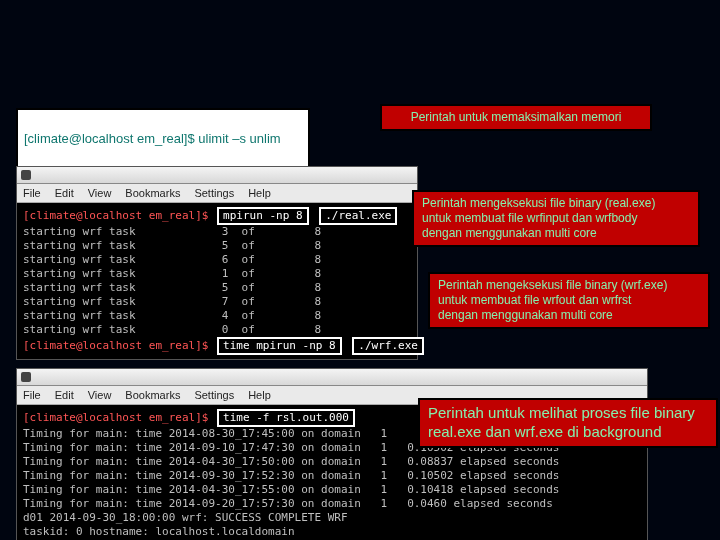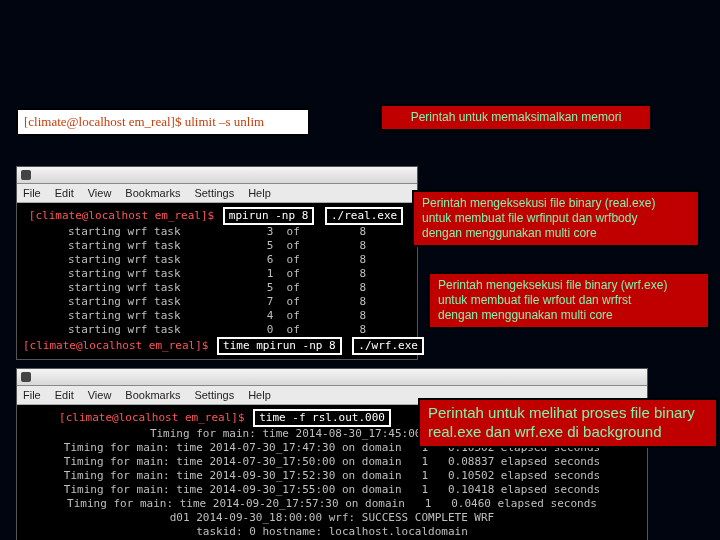--- a/index.html
+++ b/index.html
@@ -18,34 +18,33 @@
     color: #86efac;
     font-size: 12px;
     padding: 4px 8px;
     line-height: 1.25;
   }
   .annot.big { font-size: 15px; }
   .cmdbox {
     position: absolute;
     background: #fff;
     border: 2px solid #000;
-    color: #c2410c;
+    color: #0f766e;
     font-size: 13px;
-    padding: 4px 6px;
-    font-family: Liberation Serif, serif;
+    padding: 21px 6px;
+    font-family: Liberation Sans, sans-serif;
   }
   .term {
     position: absolute;
     background: #000;
     color: #bfbfbf;
     font-family: "DejaVu Sans Mono", monospace;
     font-size: 11px;
     line-height: 14px;
     border: 1px solid #555;
-    text-align: center;
   }
   .term .titlebar {
     background: linear-gradient(#f4f4f4,#d8d8d8);
     height: 16px;
     display: flex;
     align-items: center;
     padding: 0 4px;
     gap: 4px;
     border-bottom: 1px solid #888;
   }
@@ -124,24 +123,24 @@
   <div class="menubar">
     <span>File</span>
     <span>Edit</span>
     <span>View</span>
     <span>Bookmarks</span>
     <span>Settings</span>
     <span>Help</span>
   </div>
   <div class="body"><span class="hlred">[climate@localhost em_real]$ </span><span class="boxcmd">time -f rsl.out.000</span>              <span>0.0485 elapsed sec</span>
 <span>Timing for main: time 2014-08-30_17:45:00 on domain   1</span>
-<span>Timing for main: time 2014-07-30_17:47:30 on domain   1</span>   <span>0.10502 elapsed seconds</span>
-<span>Timing for main: time 2014-07-30_17:50:00 on domain   1</span>   <span>0.08837 elapsed seconds</span>
+<span>Timing for main: time 2014-09-10_17:47:30 on domain   1</span>   <span>0.10502 elapsed seconds</span>
+<span>Timing for main: time 2014-04-30_17:50:00 on domain   1</span>   <span>0.08837 elapsed seconds</span>
 <span>Timing for main: time 2014-09-30_17:52:30 on domain   1</span>   <span>0.10502 elapsed seconds</span>
-<span>Timing for main: time 2014-09-30_17:55:00 on domain   1</span>   <span>0.10418 elapsed seconds</span>
+<span>Timing for main: time 2014-04-30_17:55:00 on domain   1</span>   <span>0.10418 elapsed seconds</span>
 <span>Timing for main: time 2014-09-20_17:57:30 on domain   1</span>   <span>0.0460 elapsed seconds</span>
 <span>d01 2014-09-30_18:00:00 wrf: SUCCESS COMPLETE WRF</span>
 <span>taskid: 0 hostname: localhost.localdomain</span>
 <span>taskid: 0 hostname: localhost.localdomain</span></div>
 </div>
 
 <div class="annot big" style="left:418px; top:398px; width:280px; white-space:pre-line;">Perintah untuk melihat proses file binary
 real.exe dan wrf.exe di background</div>
 
 </body></html>

